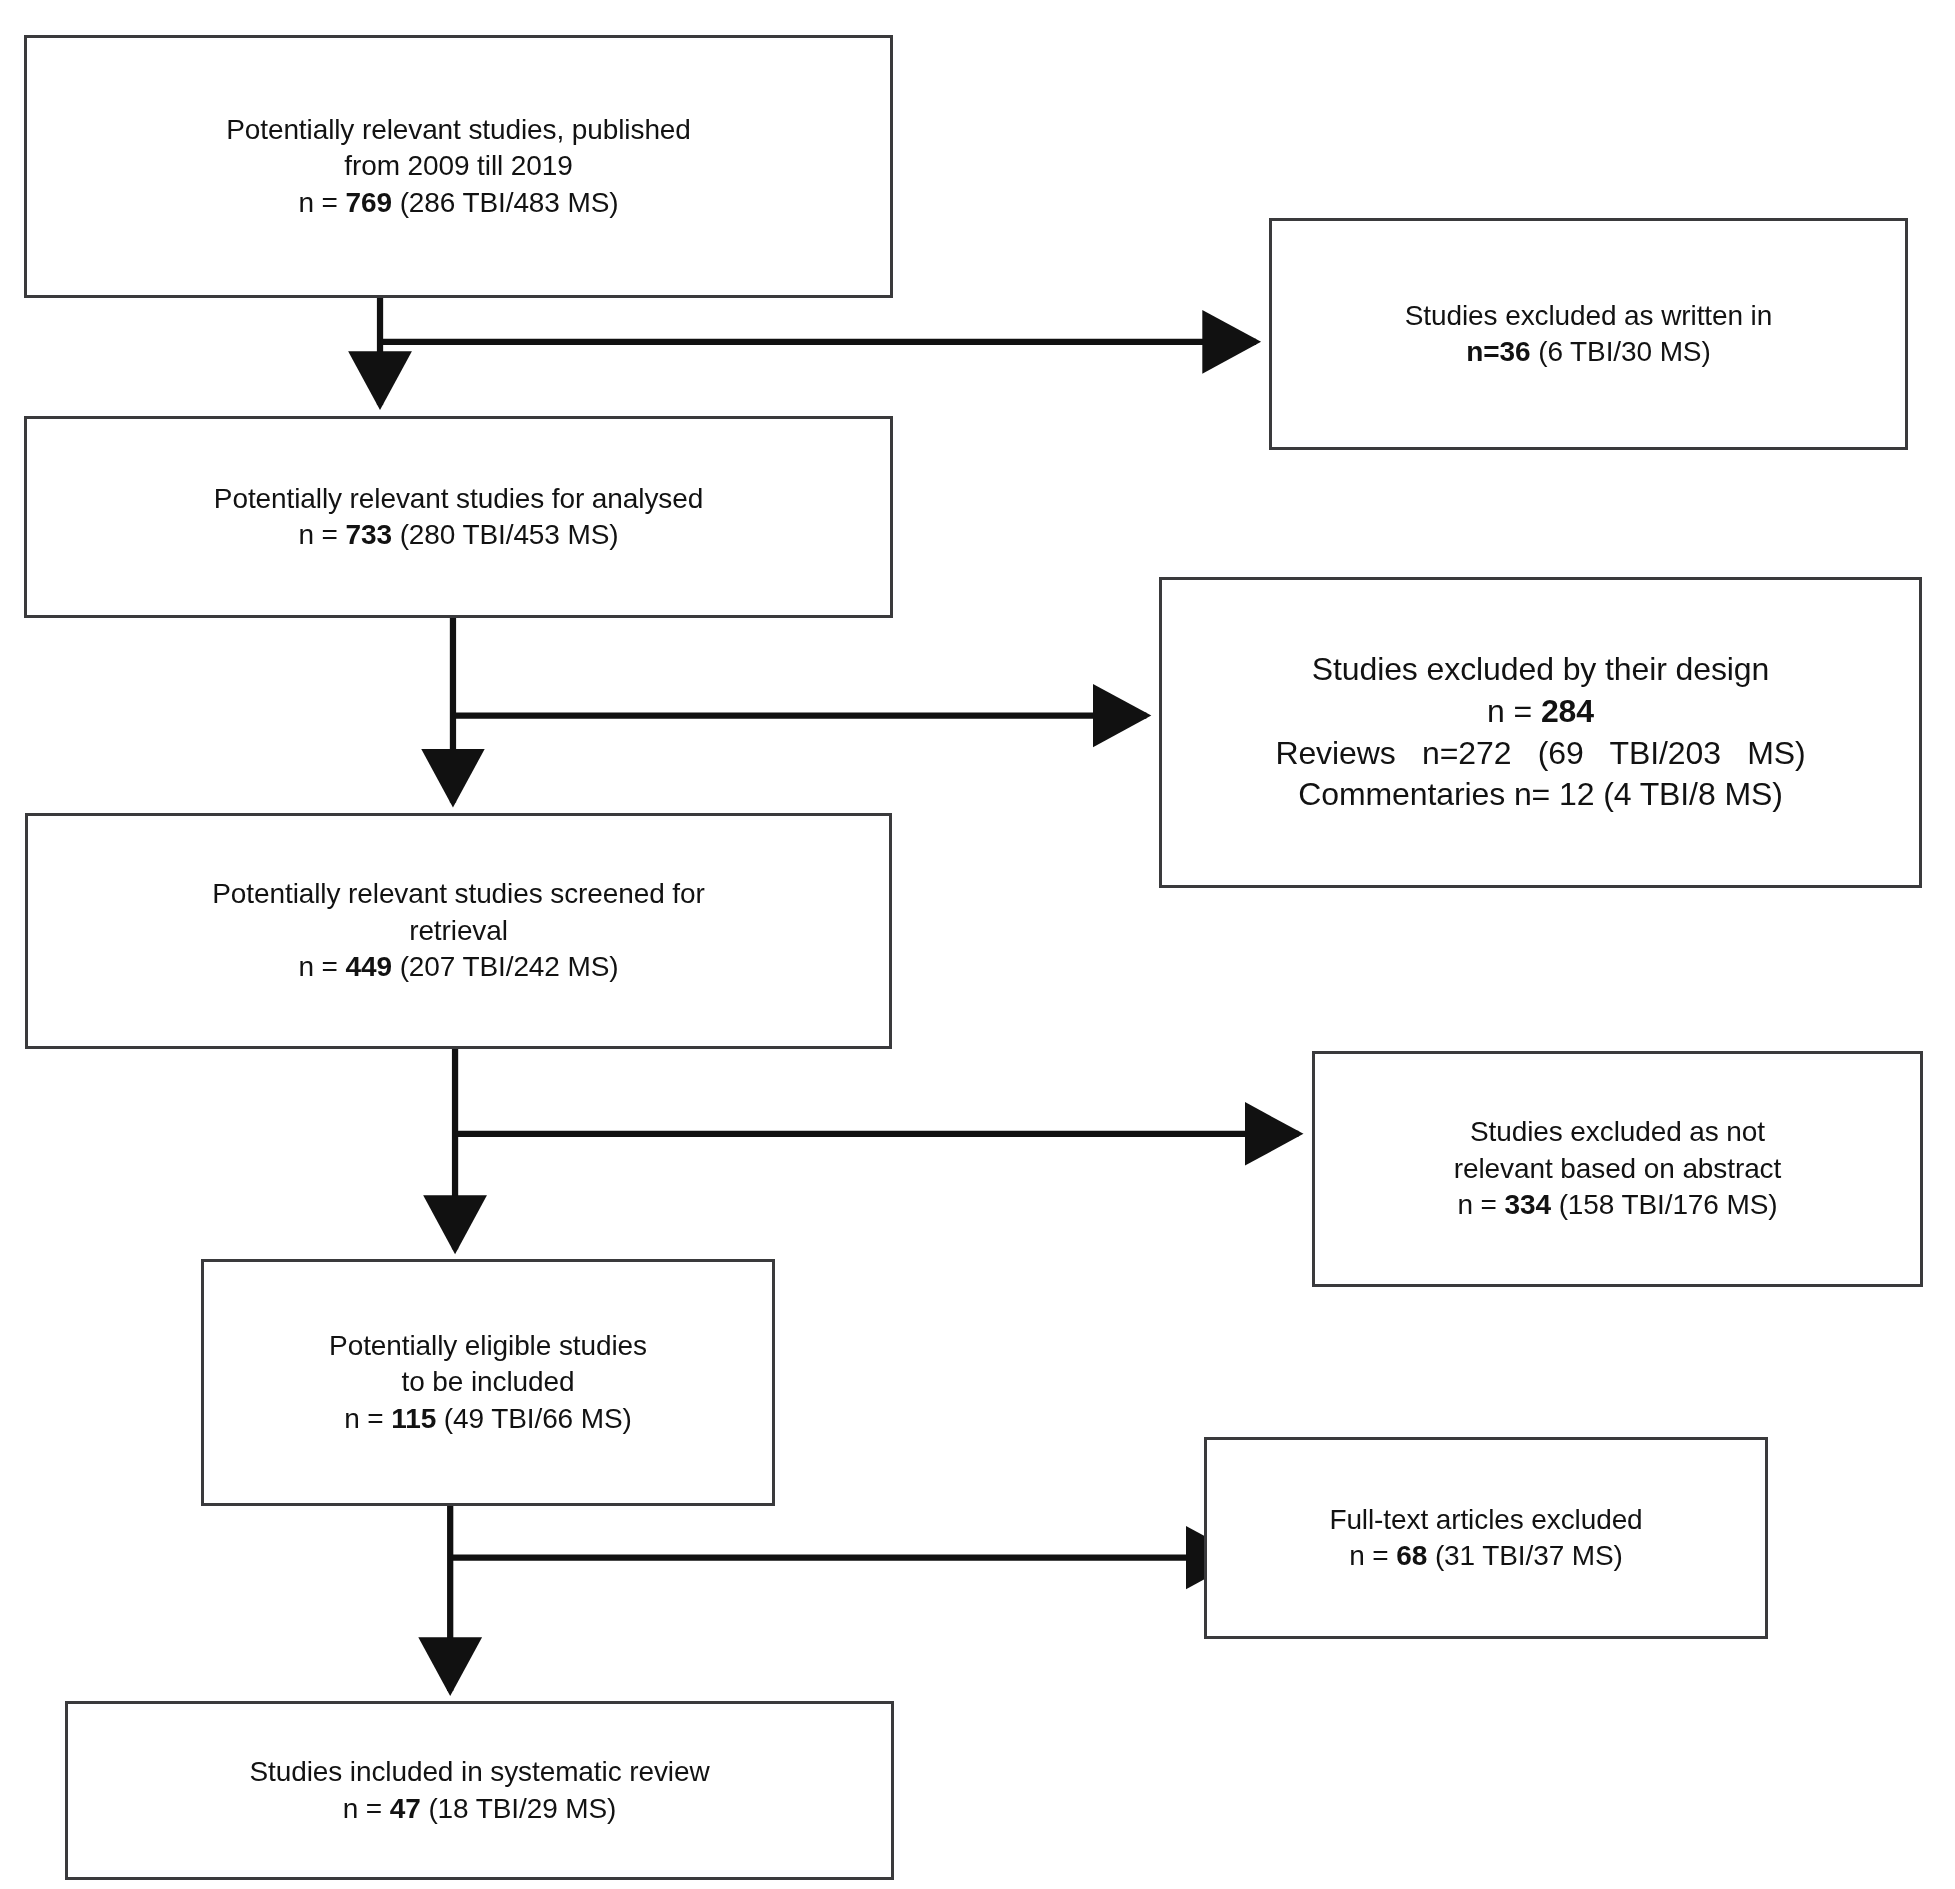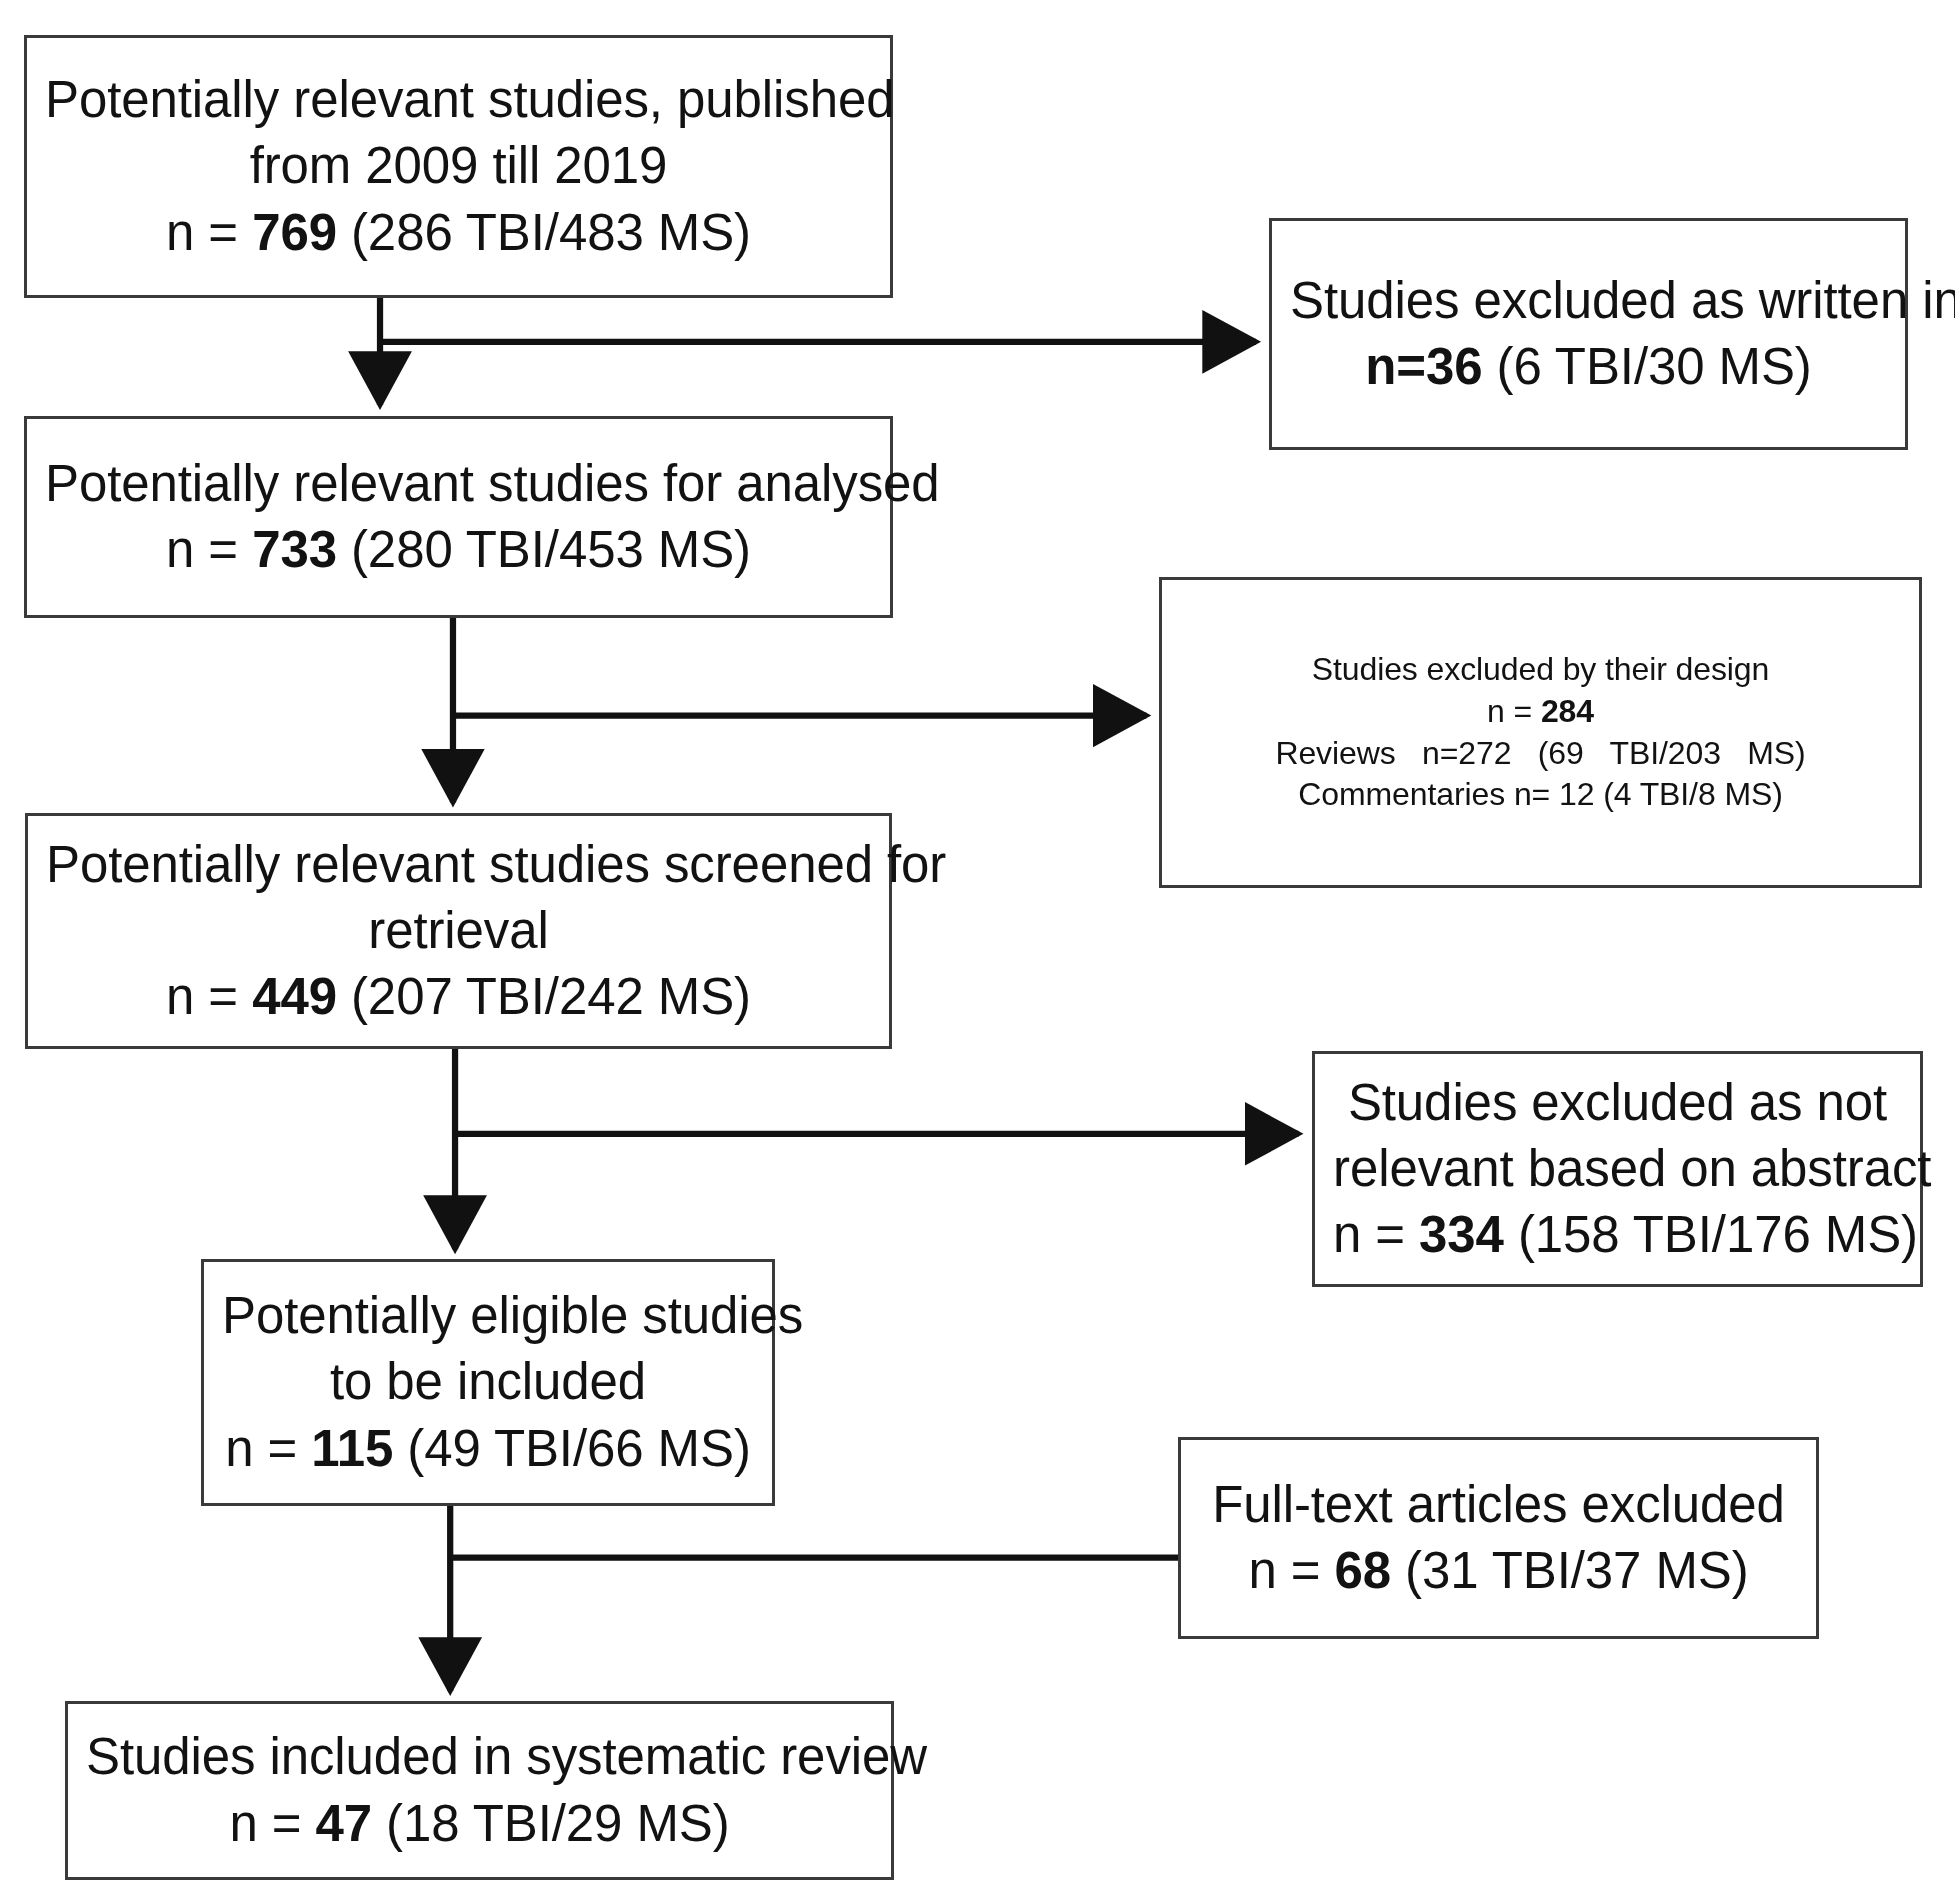--- a/index.html
+++ b/index.html
@@ -33,21 +33,21 @@
     align-items:center;
     justify-content:center;
     text-align:center;
     padding:7px 18px;
     z-index:2;
   }
   .node .line{
     display:block;
     width:100%;
     line-height:1.30;
-    font-size:51px;
+    font-size:28px;
     letter-spacing:-0.1px;
     white-space:pre;
   }
   .node .line.b{ font-weight:bold; }
   
   .node .line.spread{
     white-space:pre;
     letter-spacing:-0.1px;
   }
 
@@ -55,21 +55,21 @@
   #node-identified   { left:24px;   top:35px;   width:869px; height:263px; }
   #node-analysed     { left:24px;   top:416px;  width:869px; height:202px; }
   #node-screened     { left:25px;   top:813px; width:867px; height:236px; }
   #node-eligible     { left:201px;  top:1259px; width:574px;  height:247px; }
   #node-included     { left:65px;   top:1701px; width:829px; height:179px; }
 
   
   #node-ex-language  { left:1269px; top:218px;  width:639px;  height:232px; }
   #node-ex-design    { left:1159px; top:577px;  width:763px; height:311px; }
   #node-ex-abstract  { left:1312px; top:1051px; width:611px;  height:236px; }
-  #node-ex-fulltext  { left:1178px; top:1437px; width:641px;  height:202px; }
+  #node-ex-fulltext  { left:1204px; top:1437px; width:564px;  height:202px; }
 
   #node-ex-design .line{ font-size:32px; line-height:1.30; }
 </style>
 </head>
 <body>
 
 <div id="canvas">
 
   <svg id="wires" viewBox="0 0 2814 2719">
     <defs>

